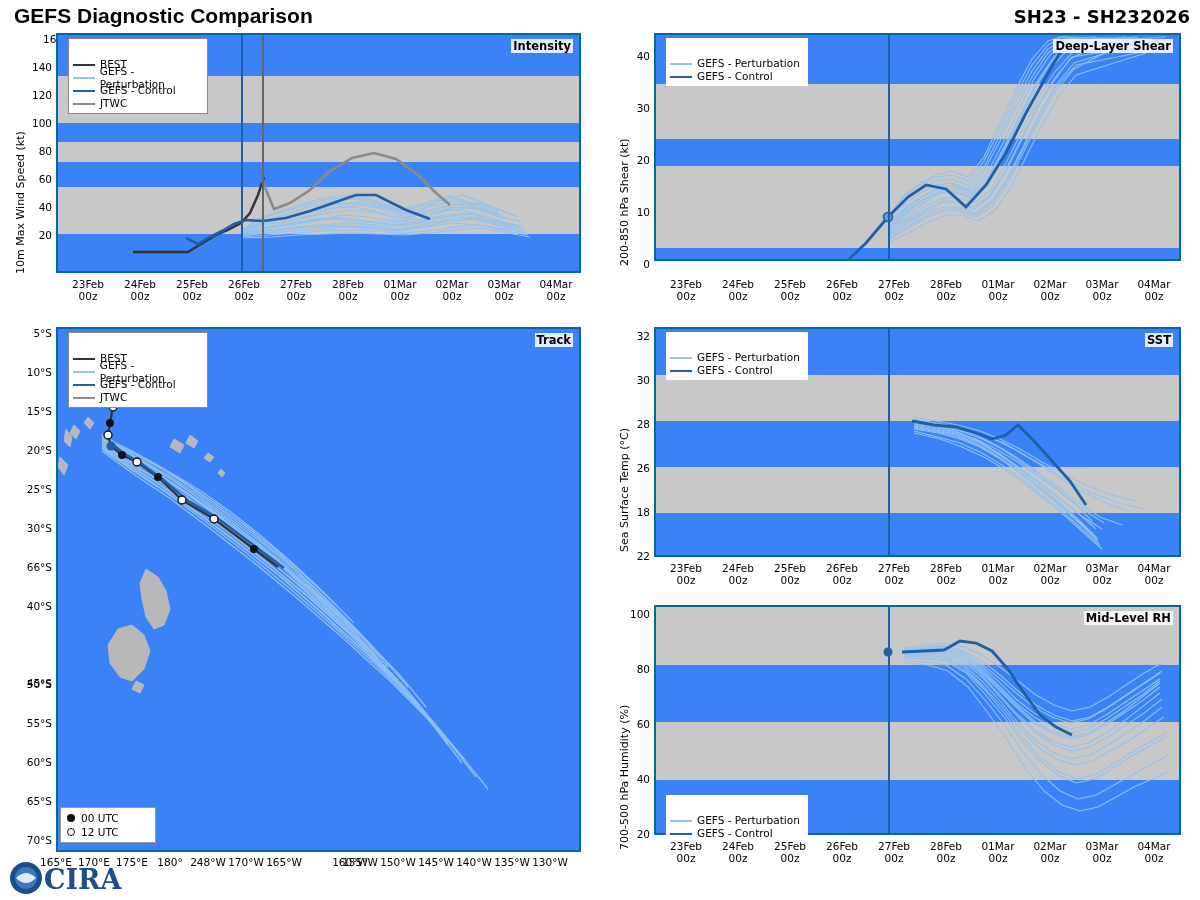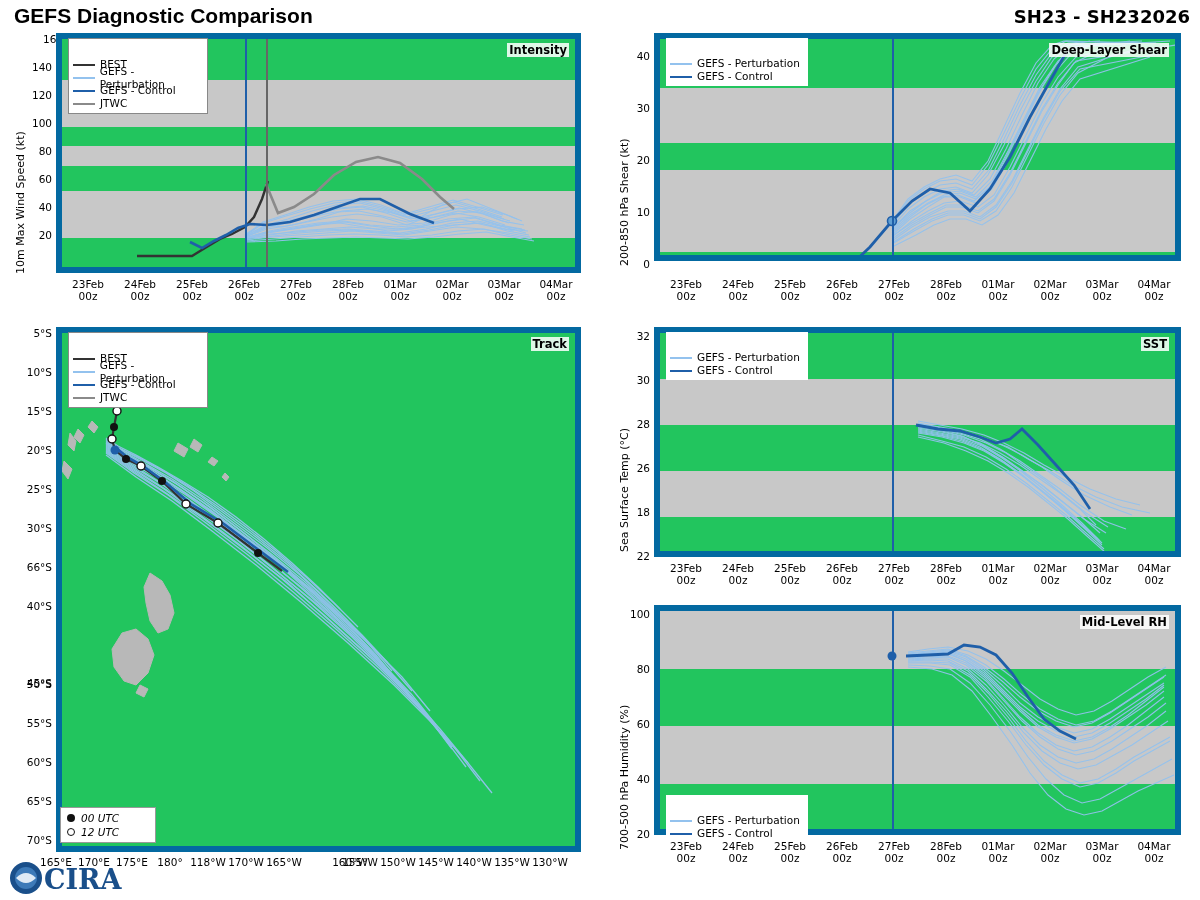--- a/index.html
+++ b/index.html
@@ -17,21 +17,21 @@
     font-size:21px; font-weight:bold;
     font-family:Liberation Sans, sans-serif;
     letter-spacing:0px;
   }
   .page-id {
     position:absolute; right:10px; top:6px;
     font-size:18px; font-weight:bold;
   }
   .panel { position:absolute; }
   .plotbox {
-    position:absolute; border:6px solid #0369a1; background:#22c55e; overflow:hidden;
+    position:absolute; border:2px solid #0369a1; background:#3b82f6; overflow:hidden;
   }
   .band { position:absolute; left:0; right:0; background:#c8c8c8; }
   .vline { position:absolute; top:0; bottom:0; width:2px; background:#1f5fa9; }
   .vline.gray { background:#666; width:1.5px; }
   .panel-label {
     position:absolute; font-size:11.5px; font-weight:bold; right:6px; top:4px;
     background:rgba(255,255,255,0.85); padding:0 2px;
   }
   .ytick, .xtick {
     position:absolute; font-size:10.5px; color:#000; white-space:nowrap;
@@ -54,21 +54,21 @@
     position:absolute; left:8px; bottom:4px; width:120px; height:38px;text-align:center;
   }
   .cira-text {
     font-family:"DejaVu Serif", serif; font-size:27px; font-weight:bold;
     fill:#1a4f8a;
   }
   .track-legend {
     position:absolute; background:#fff; border:1px solid #999; font-size:10.5px;
     padding:3px 6px;
   }
-  .track-legend .row { display:flex; align-items:center; height:14px;font-style:italic; }
+  .track-legend .row { display:flex; align-items:center; height:14px; }
   .dot { width:8px; height:8px; border-radius:50%; margin-right:6px; display:inline-block; }
 </style>
 </head>
 <body>
 
 <div class="page-title">GEFS Diagnostic Comparison</div>
 <div class="page-id">SH23 - SH232026</div>
 
 <div class="panel" style="left:0;top:28px;width:600px;height:290px;">
   <div class="ylabel" style="left:14px;top:246px;">10m Max Wind Speed (kt)</div>
@@ -279,21 +279,21 @@
     <div class="row">
         <span class="dot" style="background:#fff;border:1.4px solid #111;"></span>
         <span>12 UTC</span>
       </div>
   </div>
 
   <div class="xtick" style="left:36px;top:534px;width:40px;">165°E</div>
   <div class="xtick" style="left:74px;top:534px;width:40px;">170°E</div>
   <div class="xtick" style="left:112px;top:534px;width:40px;">175°E</div>
   <div class="xtick" style="left:150px;top:534px;width:40px;">180°</div>
-  <div class="xtick" style="left:188px;top:534px;width:40px;">118°W</div>
+  <div class="xtick" style="left:188px;top:534px;width:40px;">248°W</div>
   <div class="xtick" style="left:226px;top:534px;width:40px;">170°W</div>
   <div class="xtick" style="left:264px;top:534px;width:40px;">165°W</div>
   <div class="xtick" style="left:302px;top:534px;width:40px;margin-left:28px;">160°W</div>
   <div class="xtick" style="left:340px;top:534px;width:40px;">155°W</div>
   <div class="xtick" style="left:378px;top:534px;width:40px;">150°W</div>
   <div class="xtick" style="left:416px;top:534px;width:40px;">145°W</div>
   <div class="xtick" style="left:454px;top:534px;width:40px;">140°W</div>
   <div class="xtick" style="left:492px;top:534px;width:40px;">135°W</div>
   <div class="xtick" style="left:530px;top:534px;width:40px;">130°W</div>
 </div>

